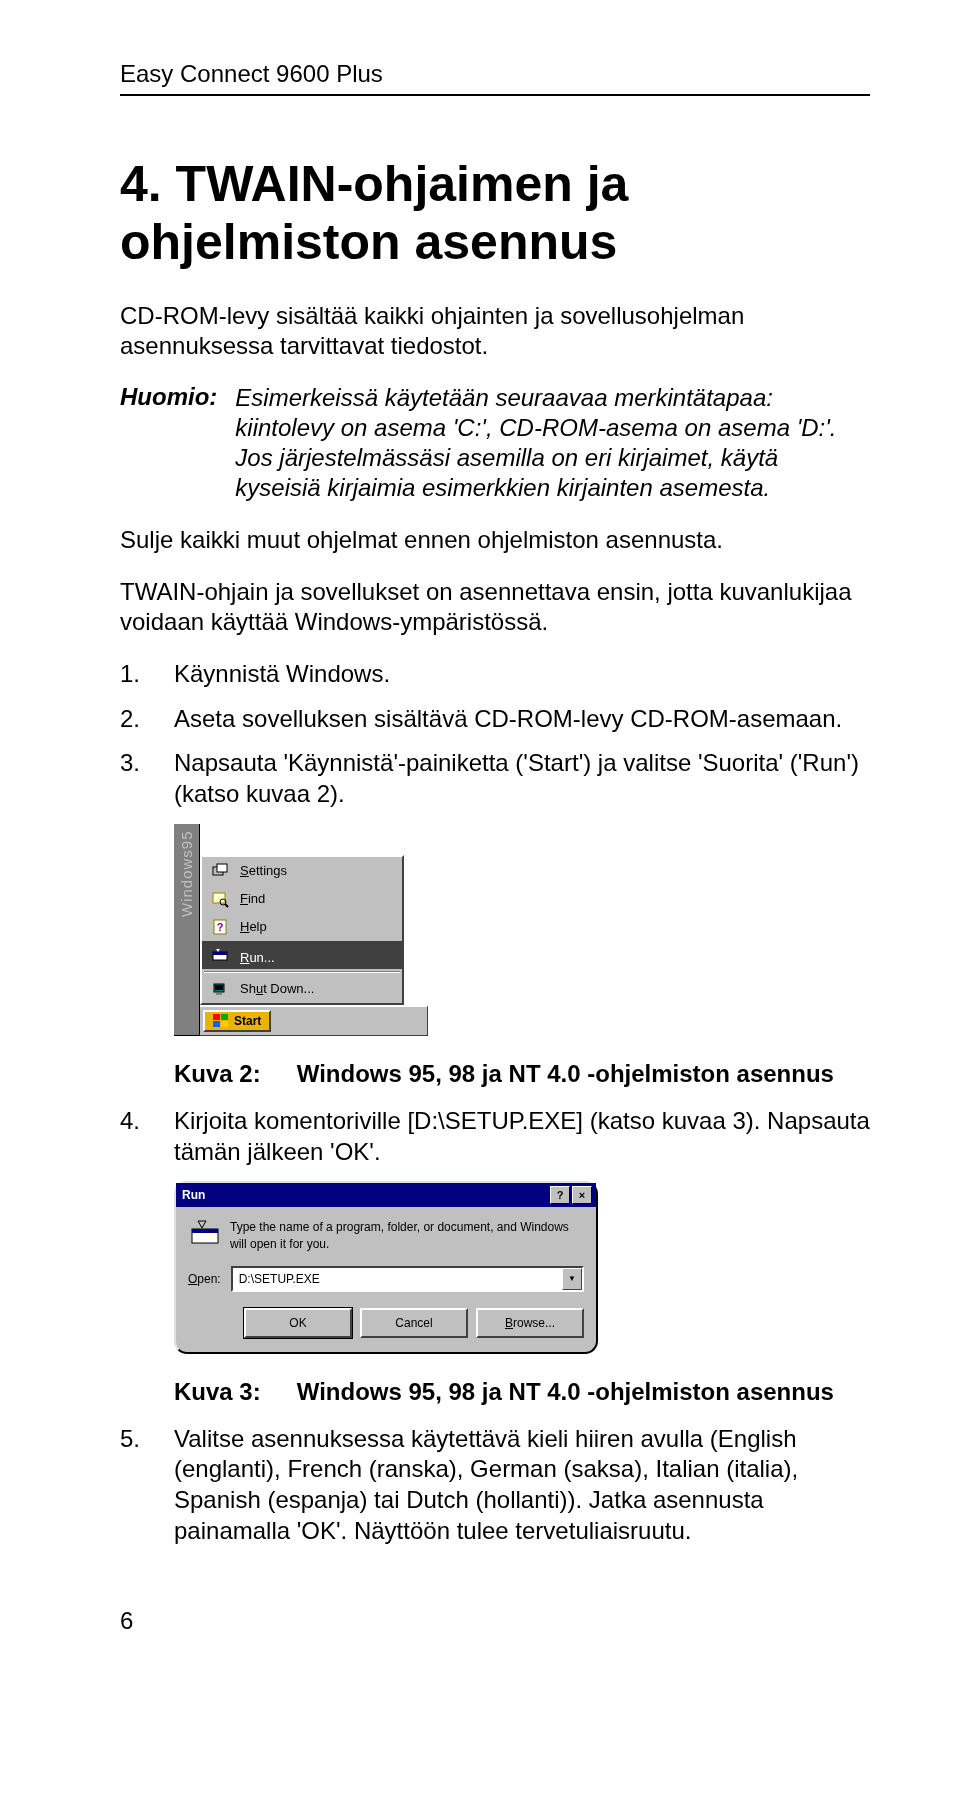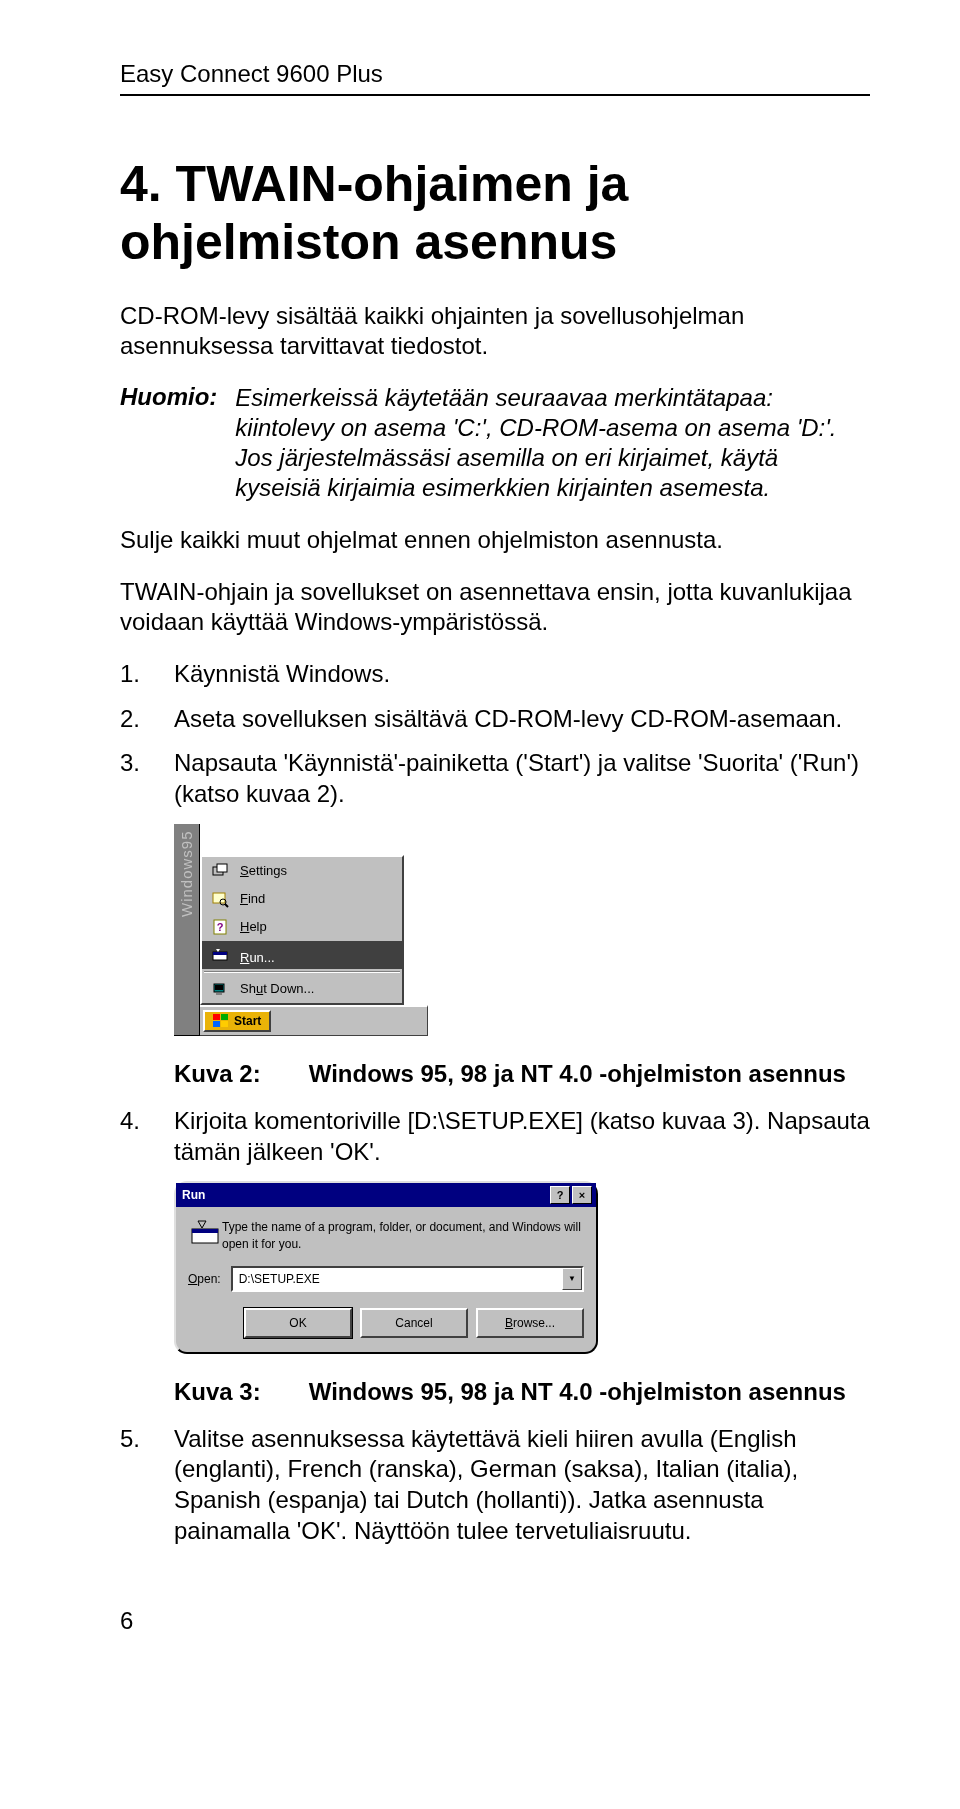--- a/index.html
+++ b/index.html
@@ -63,21 +63,21 @@
     margin-bottom: 14px;
   }
   ol.steps > li .num {
     flex: 0 0 26px;
   }
   .figure-block {
     margin: 10px 0 24px 54px;
   }
   .caption-row {
     display: flex;
-    gap: 48px;
+    gap: 36px;
     font-size: 24px;
     font-weight: bold;
     margin: 20px 0 18px 54px;
   }
   .page-num {
     font-size: 24px;
     margin-top: 60px;
   }
 
   
@@ -192,21 +192,21 @@
   .tbtn {
     width: 18px; height: 16px;
     background: #c0c0c0;
     border-top: 1px solid #fff; border-left: 1px solid #fff;
     border-right: 1px solid #000; border-bottom: 1px solid #000;
     font-family: Arial, sans-serif;
     font-size: 11px; font-weight: bold; color:#000;
     display: inline-flex; align-items: center; justify-content: center;
   }
   .run-body { padding: 12px 12px 14px 12px; }
-  .run-desc-row { display: flex; gap: 0; align-items: flex-start; margin-bottom: 14px; }
+  .run-desc-row { display: flex; gap: 8px; align-items: flex-start; margin-bottom: 14px; }
   .run-icon {
     width: 34px; height: 28px; flex: 0 0 auto;
     display: inline-flex; align-items: center; justify-content: center;
   }
   .run-desc { line-height: 1.35; }
   .run-open-row { display: flex; align-items: center; gap: 10px; margin-bottom: 16px; }
   .open-label .u { text-decoration: underline; }
   .combo {
     flex: 1;
     display: flex;

